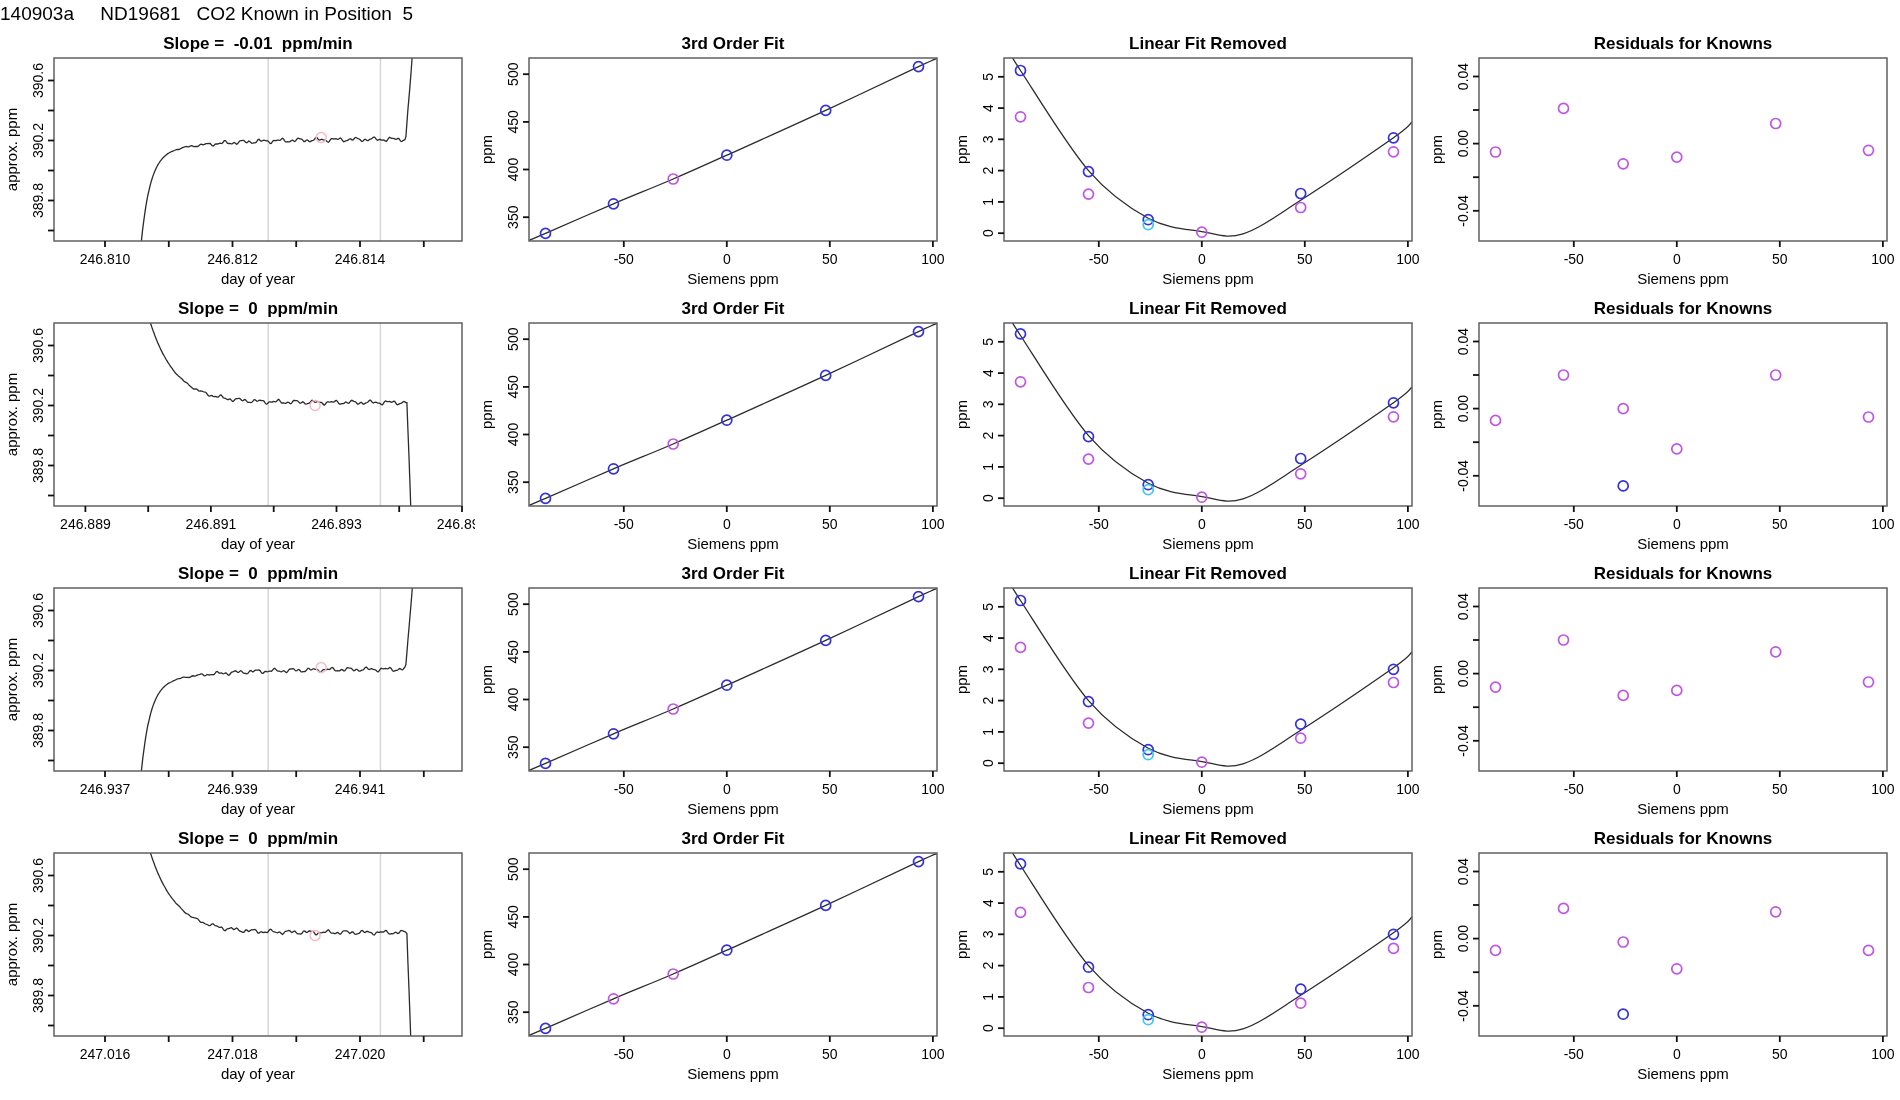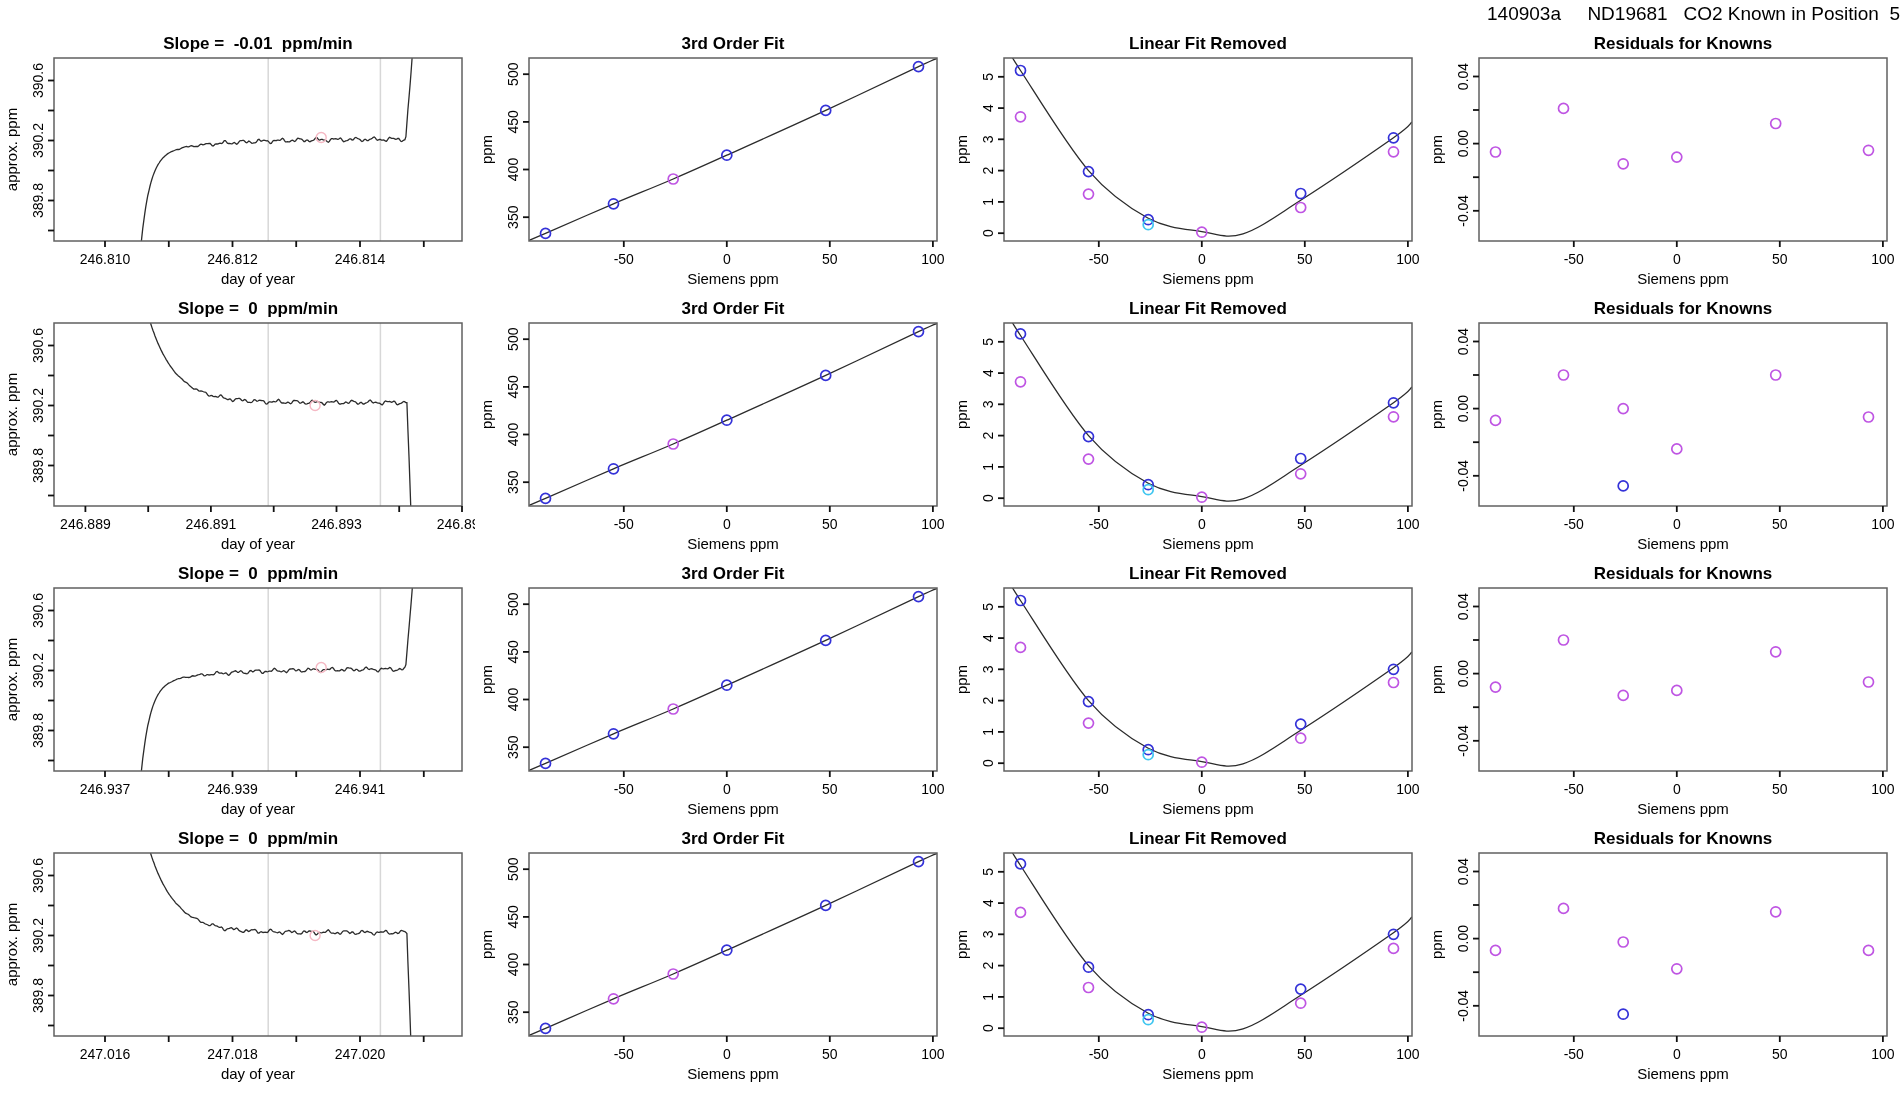--- a/index.html
+++ b/index.html
@@ -1,17 +1,17 @@
 <!DOCTYPE html>
 <html><head>
 <meta charset="utf-8">
 <style>
   html,body{margin:0;padding:0;background:#ffffff;}
   .figure{position:relative;width:1900px;height:1100px;background:#fff;font-family:"Liberation Sans",sans-serif;overflow:hidden;}
-  .fig-title{height:28px;line-height:28px;text-align:right;font-size:19px;color:#000;white-space:pre;}
+  .fig-title{height:28px;line-height:28px;text-align:left;font-size:19px;color:#000;white-space:pre;}
   .grid{display:grid;grid-template-columns:repeat(4,475px);width:1900px;}
   .cell{width:475px;height:265px;}
   svg text{white-space:pre;}
   .t-title{font:bold 17px "Liberation Sans",sans-serif;fill:#000;}
   .t-tick{font:14px "Liberation Sans",sans-serif;fill:#000;}
   .t-axis{font:15px "Liberation Sans",sans-serif;fill:#000;}
 </style>
 </head>
 <body>
 

